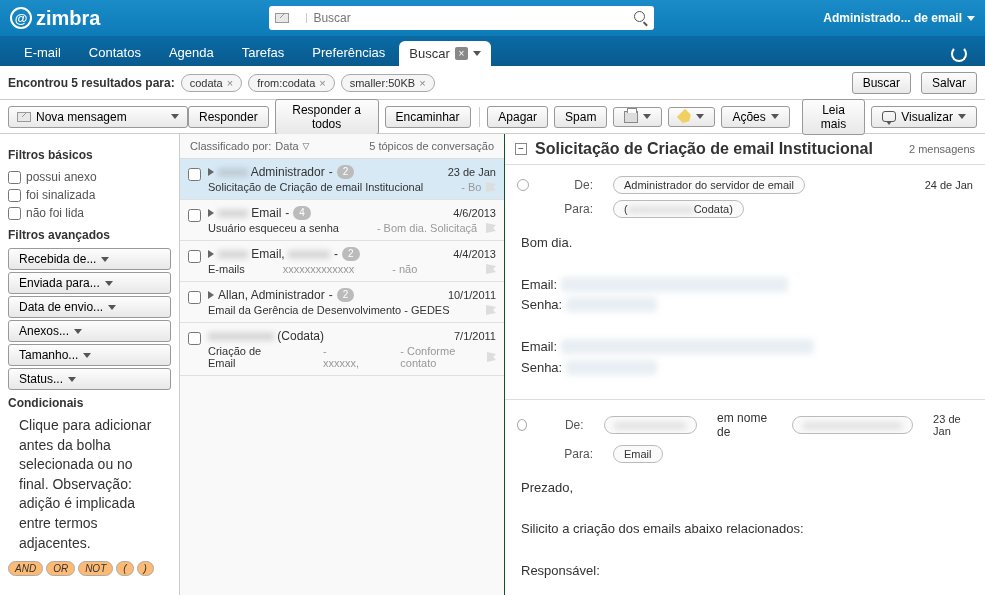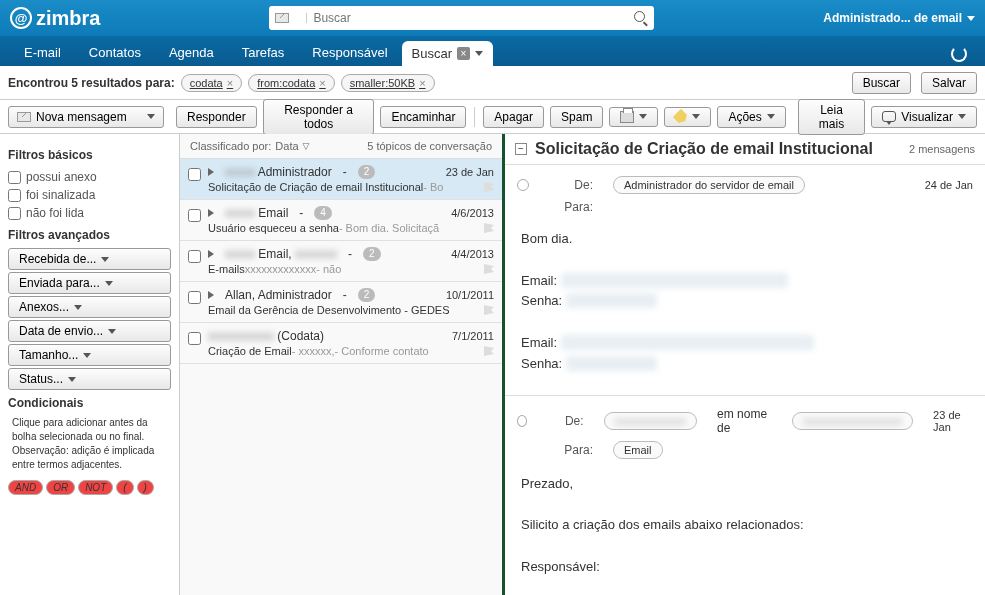--- a/index.html
+++ b/index.html
@@ -25,68 +25,68 @@
 .nav-bar { height: 30px; background: linear-gradient(#0a6ba5, #095a8f); display: flex; align-items: flex-end; padding: 0 10px; color: #fff; }
 .nav-tab { padding: 6px 14px; font-size: 13px; cursor: pointer; }
 .nav-tab.active { background: #fff; color: #333; border-radius: 6px 6px 0 0; display: flex; align-items: center; gap: 5px; padding: 5px 10px; }
 .close-x { background: #888; color: #fff; width: 13px; height: 13px; border-radius: 2px; font-size: 10px; display: flex; align-items: center; justify-content: center; line-height: 1; }
 .refresh-wrap { margin-left: auto; padding: 4px 8px; }
 .refresh-icon { width: 16px; height: 16px; border: 2px solid #fff; border-radius: 50%; border-top-color: transparent; position: relative; }
 
 
 .results-row { height: 34px; display: flex; align-items: center; padding: 0 8px; gap: 6px; border-bottom: 1px solid #ccc; }
 .results-label { font-size: 12px; font-weight: bold; }
-.chip { border: 1px solid #aaa; border-radius: 10px; padding: 2px 8px; font-size: 11px; display: flex; align-items: center; gap: 4px; background: #f5f5f5; text-decoration: underline; }
+.chip { border: 1px solid #aaa; border-radius: 10px; padding: 2px 8px; font-size: 11px; display: flex; align-items: center; gap: 4px; background: #f5f5f5; }
 .chip .x { color: #888; cursor: pointer; font-size: 11px; }
 .btn { border: 1px solid #999; border-radius: 3px; padding: 3px 10px; font-size: 12px; background: linear-gradient(#fdfdfd, #e8e8e8); cursor: pointer; }
 .results-row .btn { margin-left: auto; }
 .results-row .btn + .btn { margin-left: 4px; }
 
 
 .toolbar { height: 34px; display: flex; align-items: center; padding: 0 8px; gap: 6px; border-bottom: 1px solid #ccc; }
 .btn.dd { display: flex; align-items: center; gap: 5px; }
 .tb-sep { width: 1px; height: 20px; background: #ccc; margin: 0 2px; }
 .tb-spacer { flex: 1; }
 .new-msg-wrap { width: 174px; padding-right: 6px; }
-.new-msg { display: flex; align-items: center; gap: 5px; width: 156px; justify-content: space-between; padding: 3px 8px; }
+.new-msg { display: flex; align-items: center; gap: 5px; width: 180px; justify-content: space-between; padding: 3px 8px; }
 .new-msg-left { display: flex; align-items: center; gap: 5px; }
 .print-icon { width: 14px; height: 12px; background: #ddd; border: 1px solid #888; position: relative; }
 .print-icon::before { content: ""; position: absolute; top: -4px; left: 2px; width: 8px; height: 4px; background: #fff; border: 1px solid #888; border-bottom: none; }
 .tag-icon { width: 12px; height: 12px; background: #f0d060; transform: rotate(45deg); clip-path: polygon(0 0, 70% 0, 100% 50%, 70% 100%, 0 100%); }
 .bubble-icon { width: 14px; height: 11px; border: 1.5px solid #555; border-radius: 3px; position: relative; }
 .bubble-icon::after { content: ""; position: absolute; bottom: -4px; left: 3px; width: 0; height: 0; border-left: 3px solid transparent; border-right: 3px solid transparent; border-top: 4px solid #555; }
 
 
 .main { display: flex; height: calc(595px - 36px - 30px - 34px - 34px); }
 
 
 .left { width: 180px; border-right: 1px solid #ccc; padding: 8px; overflow-y: auto; }
 .filter-head { font-weight: bold; font-size: 12px; margin: 6px 0; }
 .chk-row { display: flex; align-items: center; gap: 5px; padding: 2px 0; font-size: 12px; color: #555; }
 .filter-btn { width: 100%; margin: 2px 0; text-align: center; }
-.cond-text { font-size: 10px; color: #333; line-height: 1.4; margin: 4px 4px 8px; }
+.cond-text { font-size: 14px; color: #333; line-height: 1.4; margin: 4px 11px 8px; }
 .cond-ops { display: flex; gap: 3px; }
-.cond-ops .op { border: 1px solid #aaa; border-radius: 10px; padding: 1px 6px; font-size: 10px; font-style: italic; background: #ef4444; }
-
-
-.mid { width: 325px; border-right: 3px solid #14532d; display: flex; flex-direction: column; background: #f9f9f9; }
+.cond-ops .op { border: 1px solid #aaa; border-radius: 10px; padding: 1px 6px; font-size: 10px; font-style: italic; background: #fdba74; }
+
+
+.mid { width: 325px; border-right: 1px solid #14532d; display: flex; flex-direction: column; background: #f9f9f9; }
 .list-head { display: flex; justify-content: space-between; padding: 6px 10px; font-size: 11px; color: #666; border-bottom: 1px solid #ddd; }
 .sort-by { display: flex; align-items: center; gap: 4px; }
 .msg-item { border-bottom: 1px solid #e0e0e0; padding: 6px 8px 6px 28px; position: relative; cursor: pointer; }
 .msg-item.sel { background: #d6e9f5; }
 .msg-item input[type=checkbox] { position: absolute; left: 8px; top: 9px; }
-.msg-line1 { display: flex; align-items: center; gap: 11px; justify-content: center; }
+.msg-line1 { display: flex; align-items: center; gap: 4px; justify-content: center; }
 .tri { width: 0; height: 0; border-top: 4px solid transparent; border-bottom: 4px solid transparent; border-left: 6px solid #666; }
 .sender { font-size: 12px; }
 .sender .blur { filter: blur(3px); color: #888; }
 .count-badge { background: #bbb; color: #fff; border-radius: 8px; padding: 0 6px; font-size: 10px; line-height: 14px; }
 .msg-date { margin-left: auto; font-size: 11px; color: #333; }
 .msg-line2 { font-size: 11px; color: #555; margin-top: 2px; display: flex; align-items: center; }
 .msg-line2 .subj { color: #333; }
-.msg-line2 .prev { color: #999; }
+.msg-line2 .prev { color: #999; margin-left: 38px; }
 .flag-icon { margin-left: auto; width: 10px; height: 10px; background: #ddd; clip-path: polygon(0 0, 100% 20%, 70% 50%, 100% 80%, 0 100%); }
 
 
 .right { flex: 1; display: flex; flex-direction: column; overflow-y: auto; }
 .read-head { display: flex; align-items: center; padding: 6px 10px; border-bottom: 1px solid #ddd; gap: 8px; }
 .collapse-box { width: 12px; height: 12px; border: 1px solid #888; display: flex; align-items: center; justify-content: center; font-size: 10px; line-height: 1; }
 .read-title { font-size: 16px; font-weight: bold; flex: 1; }
 .read-count { font-size: 11px; color: #666; text-align: right; }
 .msg-block { border-bottom: 1px solid #ddd; padding: 8px 12px; }
 .hdr-row { display: flex; align-items: center; gap: 20px; padding: 3px 0; font-size: 12px; }
@@ -120,21 +120,21 @@
     <span>Administrado... de email</span>
     <span class="caret"></span>
   </div>
 </div>
 
 <div class="nav-bar">
   <div class="nav-tab">E-mail</div>
   <div class="nav-tab">Contatos</div>
   <div class="nav-tab">Agenda</div>
   <div class="nav-tab">Tarefas</div>
-  <div class="nav-tab">Responsável</div>
+  <div class="nav-tab">Preferências</div>
   <div class="nav-tab active">
     <span>Buscar</span>
     <span class="close-x">×</span>
     <span class="caret" style="border-top-color:#555"></span>
   </div>
   <div class="refresh-wrap">
     <div class="refresh-icon"></div>
   </div>
 </div>
 
@@ -213,25 +213,25 @@
     <div class="filter-head">Filtros avançados</div>
     <button class="btn dd filter-btn">
         <span>Recebida de...</span> 
         <span class="caret" style="border-top-color:#555"></span>
       </button>
     <button class="btn dd filter-btn">
         <span>Enviada para...</span> 
         <span class="caret" style="border-top-color:#555"></span>
       </button>
     <button class="btn dd filter-btn">
+        <span>Data de envio...</span> 
+        <span class="caret" style="border-top-color:#555"></span>
+      </button>
+    <button class="btn dd filter-btn">
         <span>Anexos...</span> 
-        <span class="caret" style="border-top-color:#555"></span>
-      </button>
-    <button class="btn dd filter-btn">
-        <span>Data de envio...</span> 
         <span class="caret" style="border-top-color:#555"></span>
       </button>
     <button class="btn dd filter-btn">
         <span>Tamanho...</span> 
         <span class="caret" style="border-top-color:#555"></span>
       </button>
     <button class="btn dd filter-btn">
         <span>Status...</span> 
         <span class="caret" style="border-top-color:#555"></span>
       </button>
@@ -346,20 +346,21 @@
     <div class="msg-block">
       <div class="hdr-row">
         <span class="radio-dot"></span>
         <span class="hdr-label">De:</span>
         <span class="pill">Administrador do servidor de email</span>
         <span class="msg-date-r">24 de Jan</span>
       </div>
       <div class="hdr-row">
         <span style="width:12px"></span>
         <span class="hdr-label">Para:</span>
+        <span class="pill">(<span class="blur">xxxxxxxxxxxx</span><span>Codata)</span></span>
       </div>
       <div class="msg-body">
         <div>Bom dia.</div><br>
         <div><span>Email:</span> <span class="blur">xxxxxxxxxxxxxxxxxxxxxxxxxxxxxxxxxxx</span></div>
         <div><span>Senha:</span> <span class="blur">xxxxxxxxxxxxxx</span></div><br>
         <div><span>Email:</span> <span class="blur">xxxxxxxxxxxxxxxxxxxxxxxxxxxxxxxxxxxxxxx</span></div>
         <div><span>Senha:</span> <span class="blur">xxxxxxxxxxxxxx</span></div>
       </div>
     </div>
 

